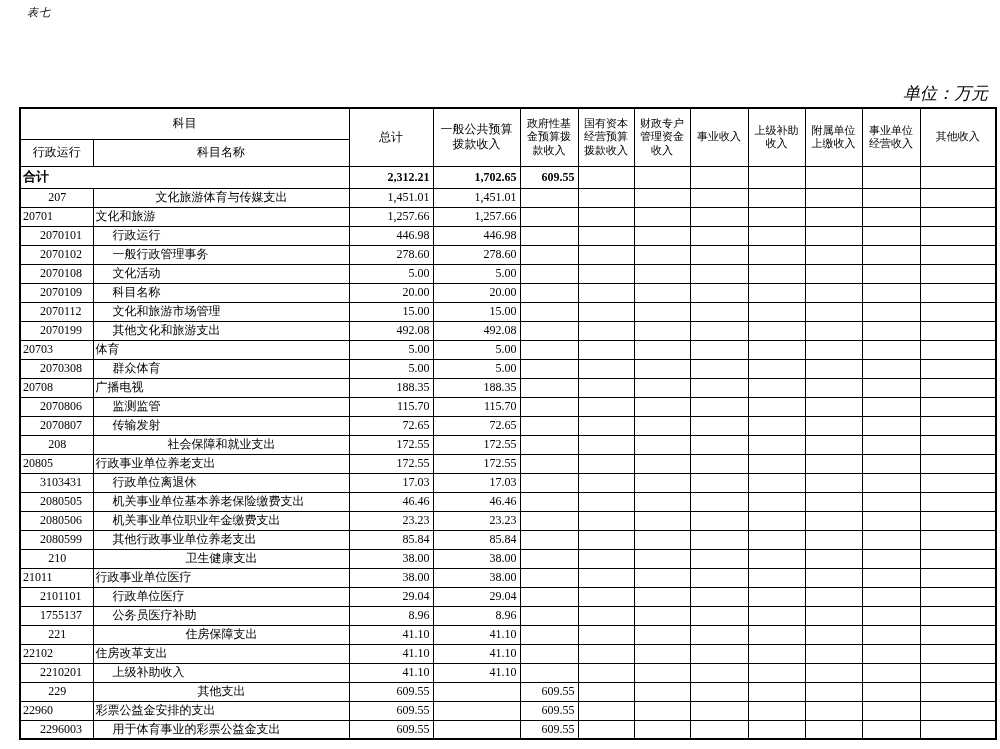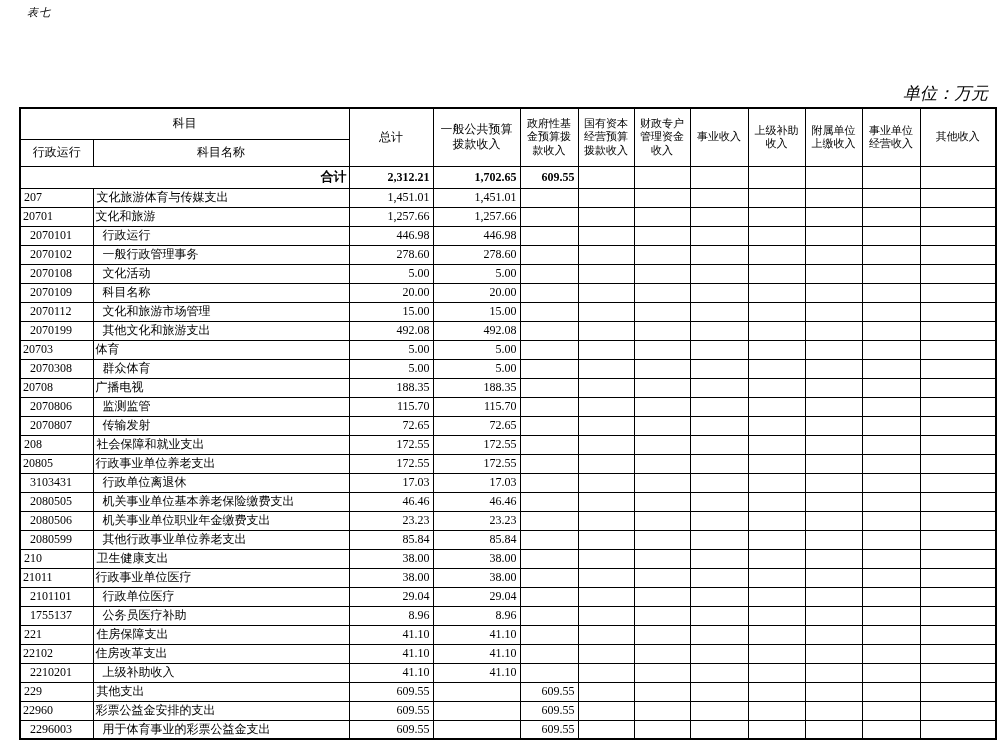--- a/index.html
+++ b/index.html
@@ -69,35 +69,35 @@
     font-size: 11px;
   }
   .income-table tr.hdr1 { height: 31px; }
   .income-table tr.hdr2 { height: 27px; }
   .income-table tr.total-row { height: 22px; }
   .income-table tr.data-row { height: 19px; }
   .total-row td {
     font-weight: bold;
   }
   .total-row .total-label {
-    text-align: right;
+    text-align: left;
     font-size: 13px;
   }
   td.code-cell, td.name-cell {
     text-align: left;
     white-space: nowrap;
   }
   td.value-cell {
     text-align: right;
     padding-right: 3px;
     white-space: nowrap;
   }
-  td.lv1 { padding-left: 3px; }
+  td.lv1 { padding-left: 3px; text-align: center; }
   td.lv2 { }
-  td.lv3 { padding-left: 9px; }
+  td.lv3 { padding-left: 19px; }
 </style>
 </head>
 <body>
 
 <div class="page">
 
   <div class="corner-label">表七</div>
 
 
   <div class="unit-note">单位：万元</div>

